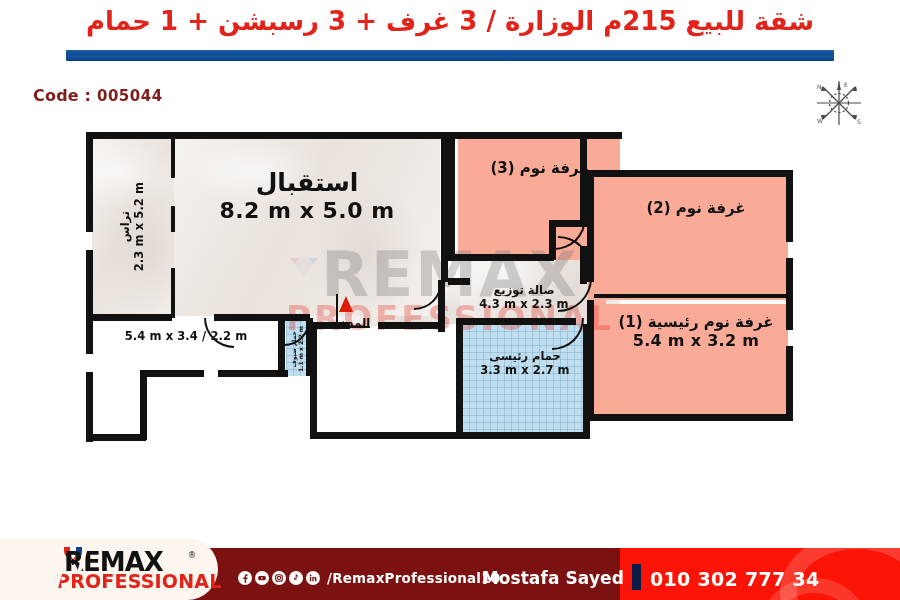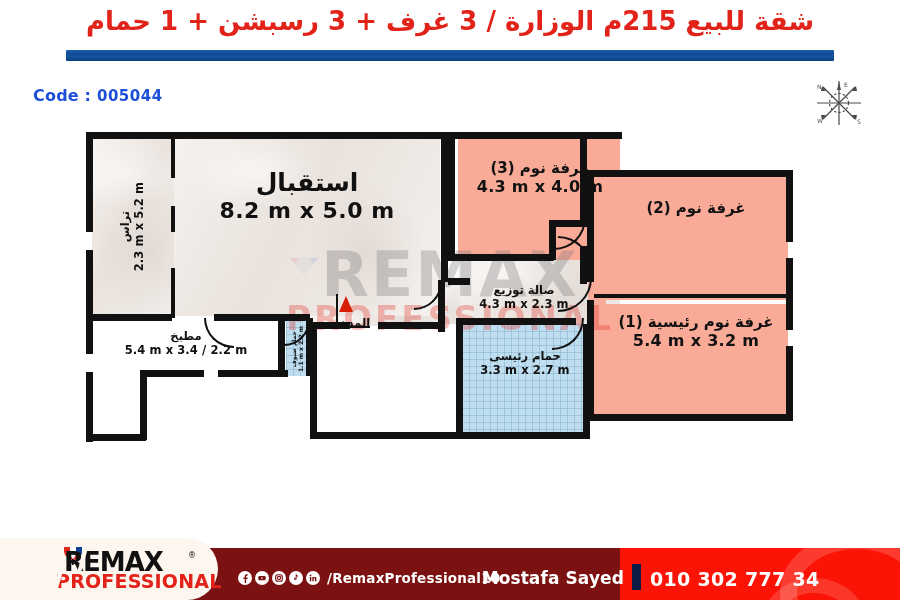--- a/index.html
+++ b/index.html
@@ -19,21 +19,21 @@
     letter-spacing:-0.3px;white-space:nowrap;
   }
   .header-rule{
     position:absolute;left:66px;top:50px;width:768px;height:11px;
     background:linear-gradient(180deg,#1c5fab 0%,#0d4b96 38%,#17569f 55%,#0a3f82 100%);
     border-radius:1px;
   }
 
   
   .code-line{
-    position:absolute;left:33px;top:86px;font-size:16px;color:#1d4ed8;
+    position:absolute;left:33px;top:86px;font-size:16px;color:#7f1d1d;
     font-weight:bold;letter-spacing:0.2px;white-space:nowrap;
   }
   .code-line .code-val{font-weight:bold;font-size:15px;letter-spacing:0.5px;}
   .compass{position:absolute;left:812px;top:78px;width:54px;height:50px;opacity:.85;}
 
   
   .plan{position:absolute;left:0;top:118px;width:900px;height:400px;}
 
   
   .wm{position:absolute;left:230px;top:128px;width:440px;
@@ -268,32 +268,30 @@
       <span class="n">تراس</span>
       <span class="d">2.3 m x 5.2 m</span>
     </div>
 
     <div class="lbl l-big" style="left:180px;top:50px;width:254px;">
       <span class="n">استقبال</span>
       <span class="d">8.2 m x 5.0 m</span>
     </div>
 
     <div class="lbl l-sm" style="left:98px;top:212px;width:176px;">
-      <span class="n">مطبخ</span>
       <span class="d">5.4 m x 3.4 / 2.2 m</span>
     </div>
 
     <div class="lbl l-xs rot-v" style="left:268px;top:224px;width:58px;font-size:6px;">
       <span class="n" style="font-size:6px;">حمام ضيوف</span>
       <span class="d" style="font-size:6px;">1.1 m x 2.2 m</span>
     </div>
 
     <div class="lbl l-mid" style="left:460px;top:42px;width:160px;">
       <span class="n">غرفة نوم (3)</span>
-      <span class="d">4.3 m x 4.0 m</span>
     </div>
 
     <div class="lbl l-mid" style="left:606px;top:82px;width:180px;">
       <span class="n">غرفة نوم (2)</span>
     </div>
 
     <div class="lbl l-mid" style="left:604px;top:196px;width:184px;">
       <span class="n">غرفة نوم رئيسية (1)</span>
       <span class="d">5.4 m x 3.2 m</span>
     </div>

